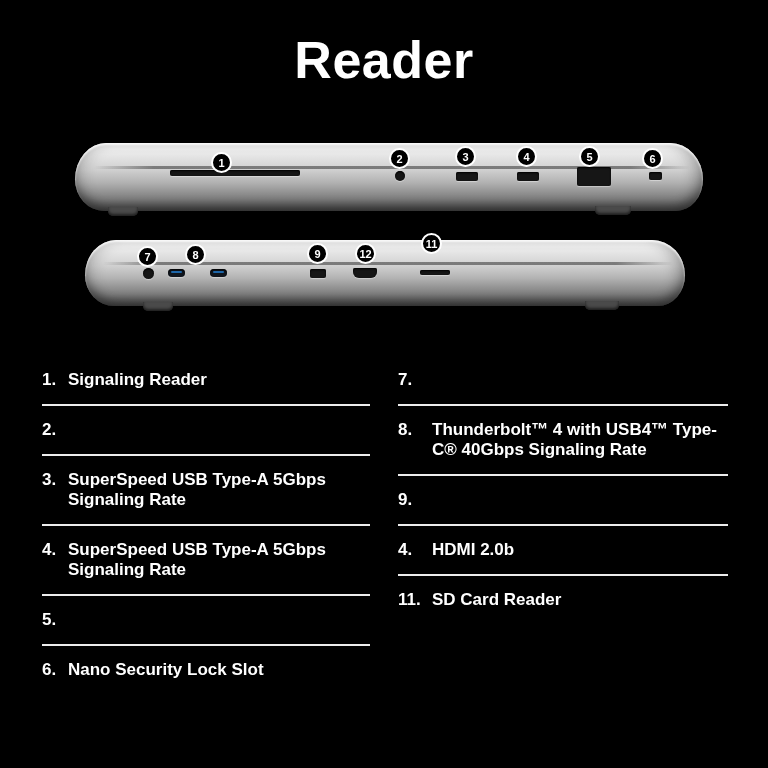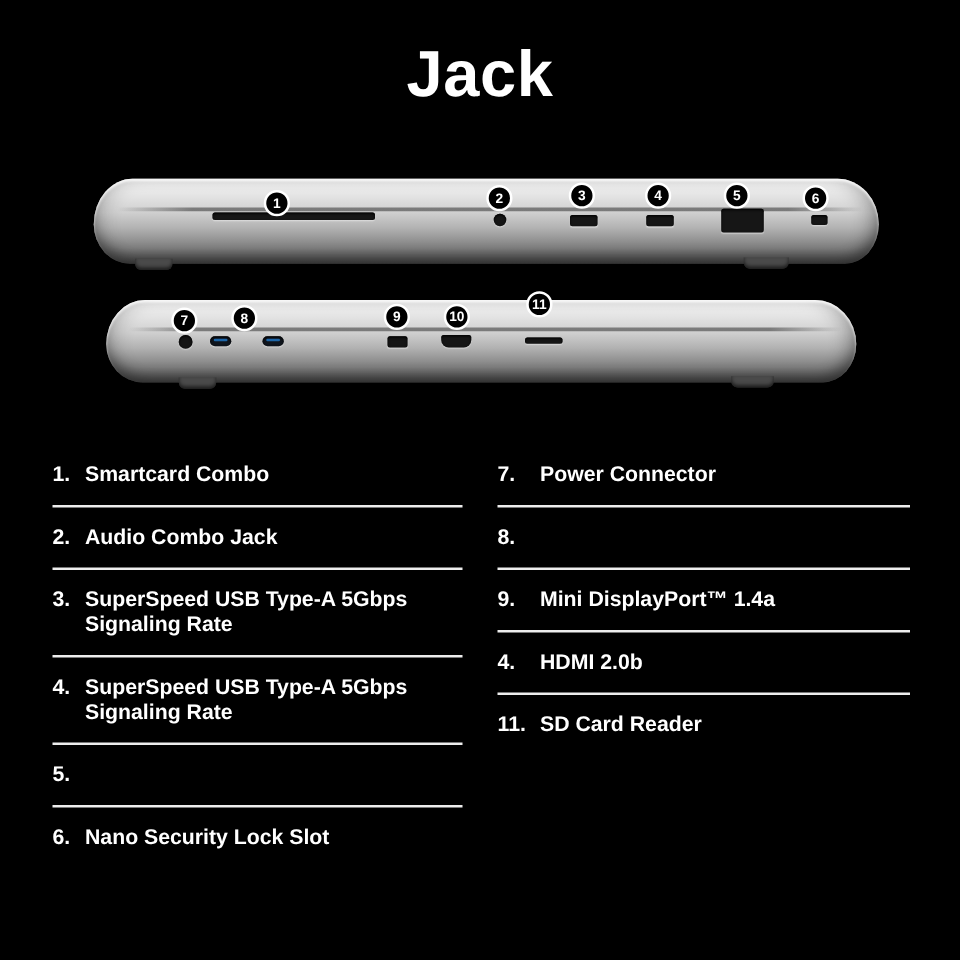--- a/index.html
+++ b/index.html
@@ -84,21 +84,21 @@
   .num { flex:0 0 auto; }
   .col-left  .num { width:26px; }
   .col-right .num { width:34px; }
   .txt { flex:1 1 auto; }
 </style>
 </head>
 <body>
 
 <div class="page">
 
-  <div class="title">Jack</div>
+  <div class="title">Reader</div>
 
   <div class="laptop laptop-top">
     <div class="seam"></div>
     <div class="port" style="left:95px;top:27px;width:130px;height:6px;"></div>
     <div class="port round" style="left:320px;top:28px;width:10px;height:10px;"></div>
     <div class="port" style="left:381px;top:29px;width:22px;height:9px;"></div>
     <div class="port" style="left:442px;top:29px;width:22px;height:9px;"></div>
     <div class="port" style="left:502px;top:24px;width:34px;height:19px;"></div>
     <div class="port" style="left:574px;top:29px;width:13px;height:8px;"></div>
     <div class="foot" style="left:33px;top:64px;width:30px;"></div>
@@ -119,60 +119,58 @@
 
   <div class="callout" style="left:211px;top:152px;">1</div>
   <div class="callout" style="left:389px;top:148px;">2</div>
   <div class="callout" style="left:455px;top:146px;">3</div>
   <div class="callout" style="left:516px;top:146px;">4</div>
   <div class="callout" style="left:579px;top:146px;">5</div>
   <div class="callout" style="left:642px;top:148px;">6</div>
   <div class="callout" style="left:137px;top:246px;">7</div>
   <div class="callout" style="left:185px;top:244px;">8</div>
   <div class="callout" style="left:307px;top:243px;">9</div>
-  <div class="callout" style="left:355px;top:243px;">10</div>
+  <div class="callout" style="left:355px;top:243px;">12</div>
   <div class="callout" style="left:421px;top:233px;">11</div>
 
   <div class="list">
     <div class="col col-left">
       <div class="item">
         <span class="num">1.</span>
-        <span class="txt">Smartcard Combo</span>
+        <span class="txt">Signaling Reader</span>
       </div>
       <div class="item">
         <span class="num">2.</span>
-        <span class="txt">Audio Combo Jack</span>
       </div>
       <div class="item">
         <span class="num">3.</span>
         <span class="txt">SuperSpeed USB Type-A 5Gbps Signaling Rate</span>
       </div>
       <div class="item">
         <span class="num">4.</span>
         <span class="txt">SuperSpeed USB Type-A 5Gbps Signaling Rate</span>
       </div>
       <div class="item">
         <span class="num">5.</span>
       </div>
       <div class="item">
         <span class="num">6.</span>
         <span class="txt">Nano Security Lock Slot</span>
       </div>
     </div>
     <div class="col col-right">
       <div class="item">
         <span class="num">7.</span>
-        <span class="txt">Power Connector</span>
       </div>
       <div class="item">
         <span class="num">8.</span>
+        <span class="txt">Thunderbolt™ 4 with USB4™ Type-C® 40Gbps Signaling Rate</span>
       </div>
       <div class="item">
         <span class="num">9.</span>
-        <span class="txt">Mini DisplayPort™ 1.4a</span>
       </div>
       <div class="item">
         <span class="num">4.</span>
         <span class="txt">HDMI 2.0b</span>
       </div>
       <div class="item">
         <span class="num">11.</span>
         <span class="txt">SD Card Reader</span>
       </div>
     </div>

